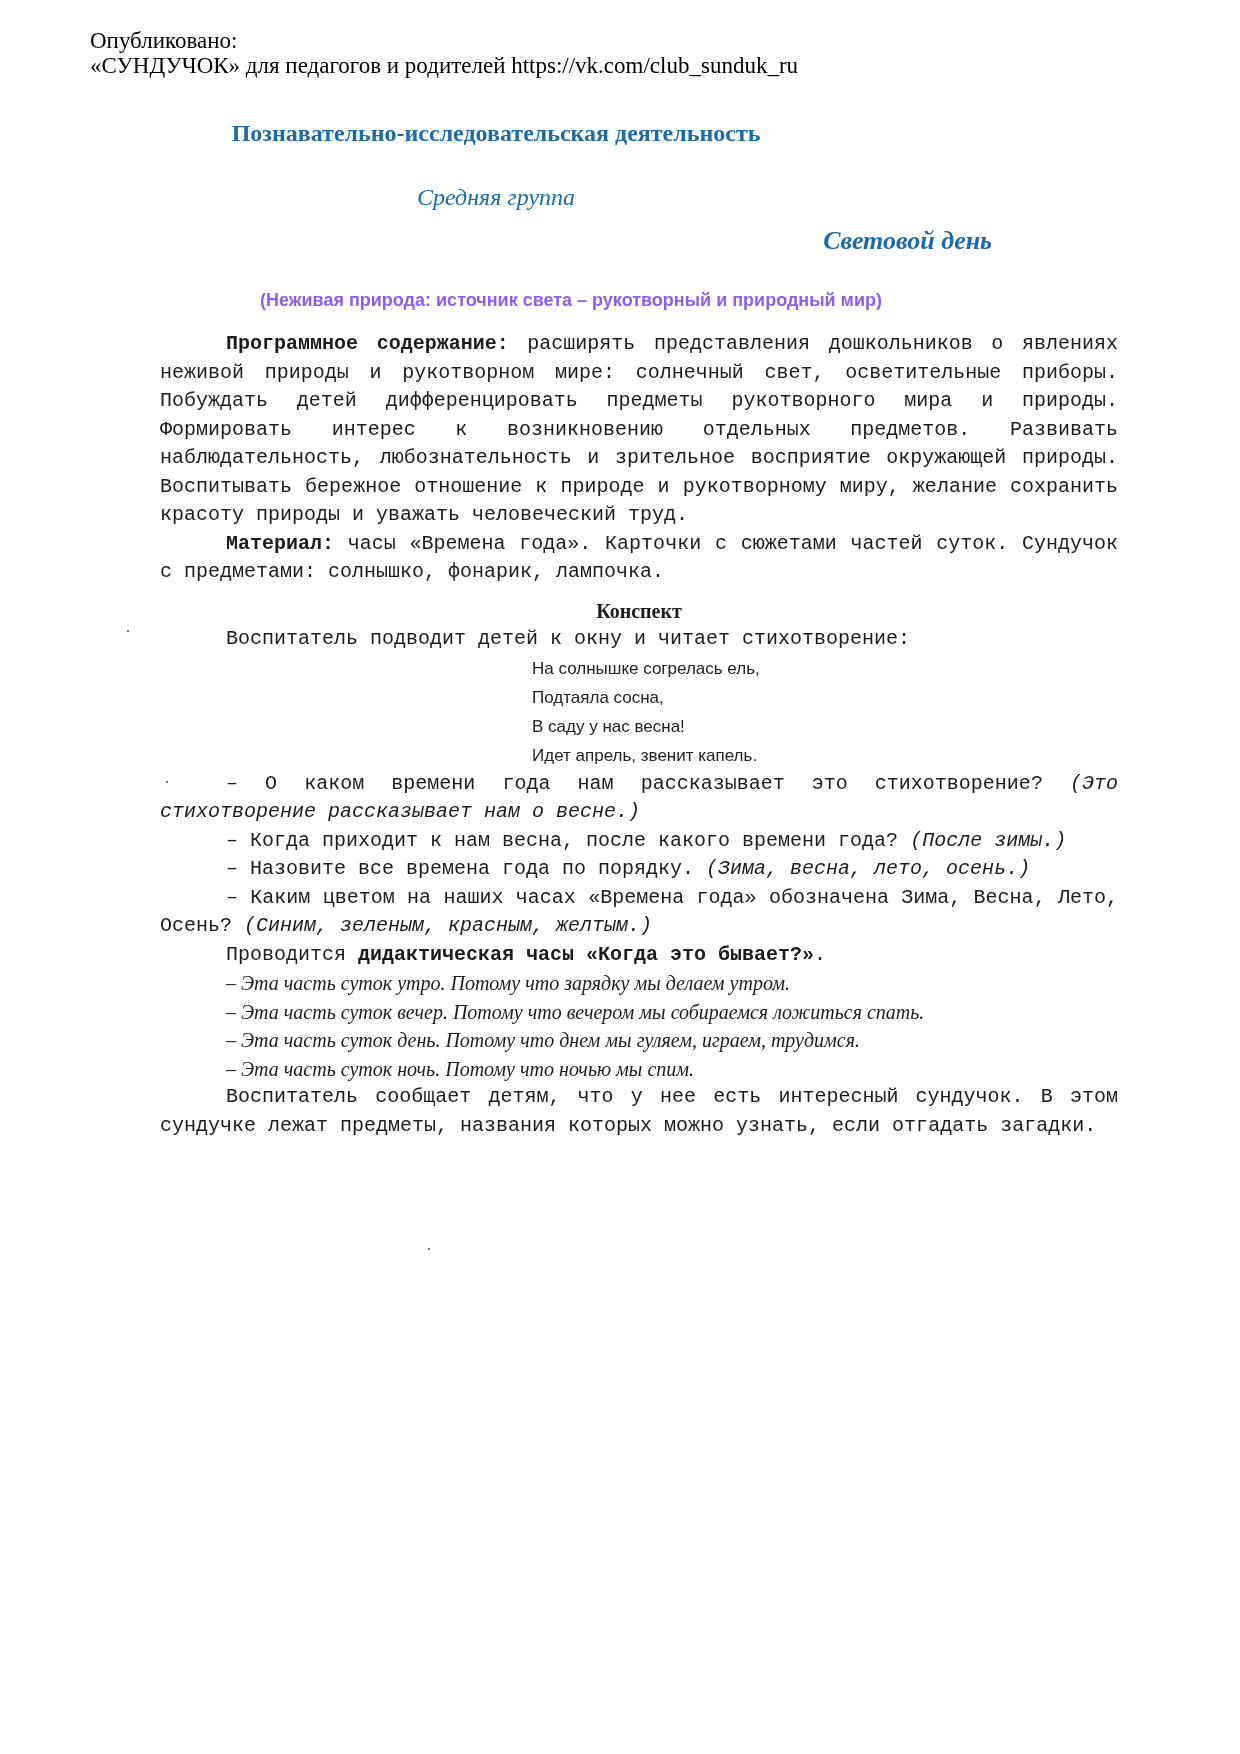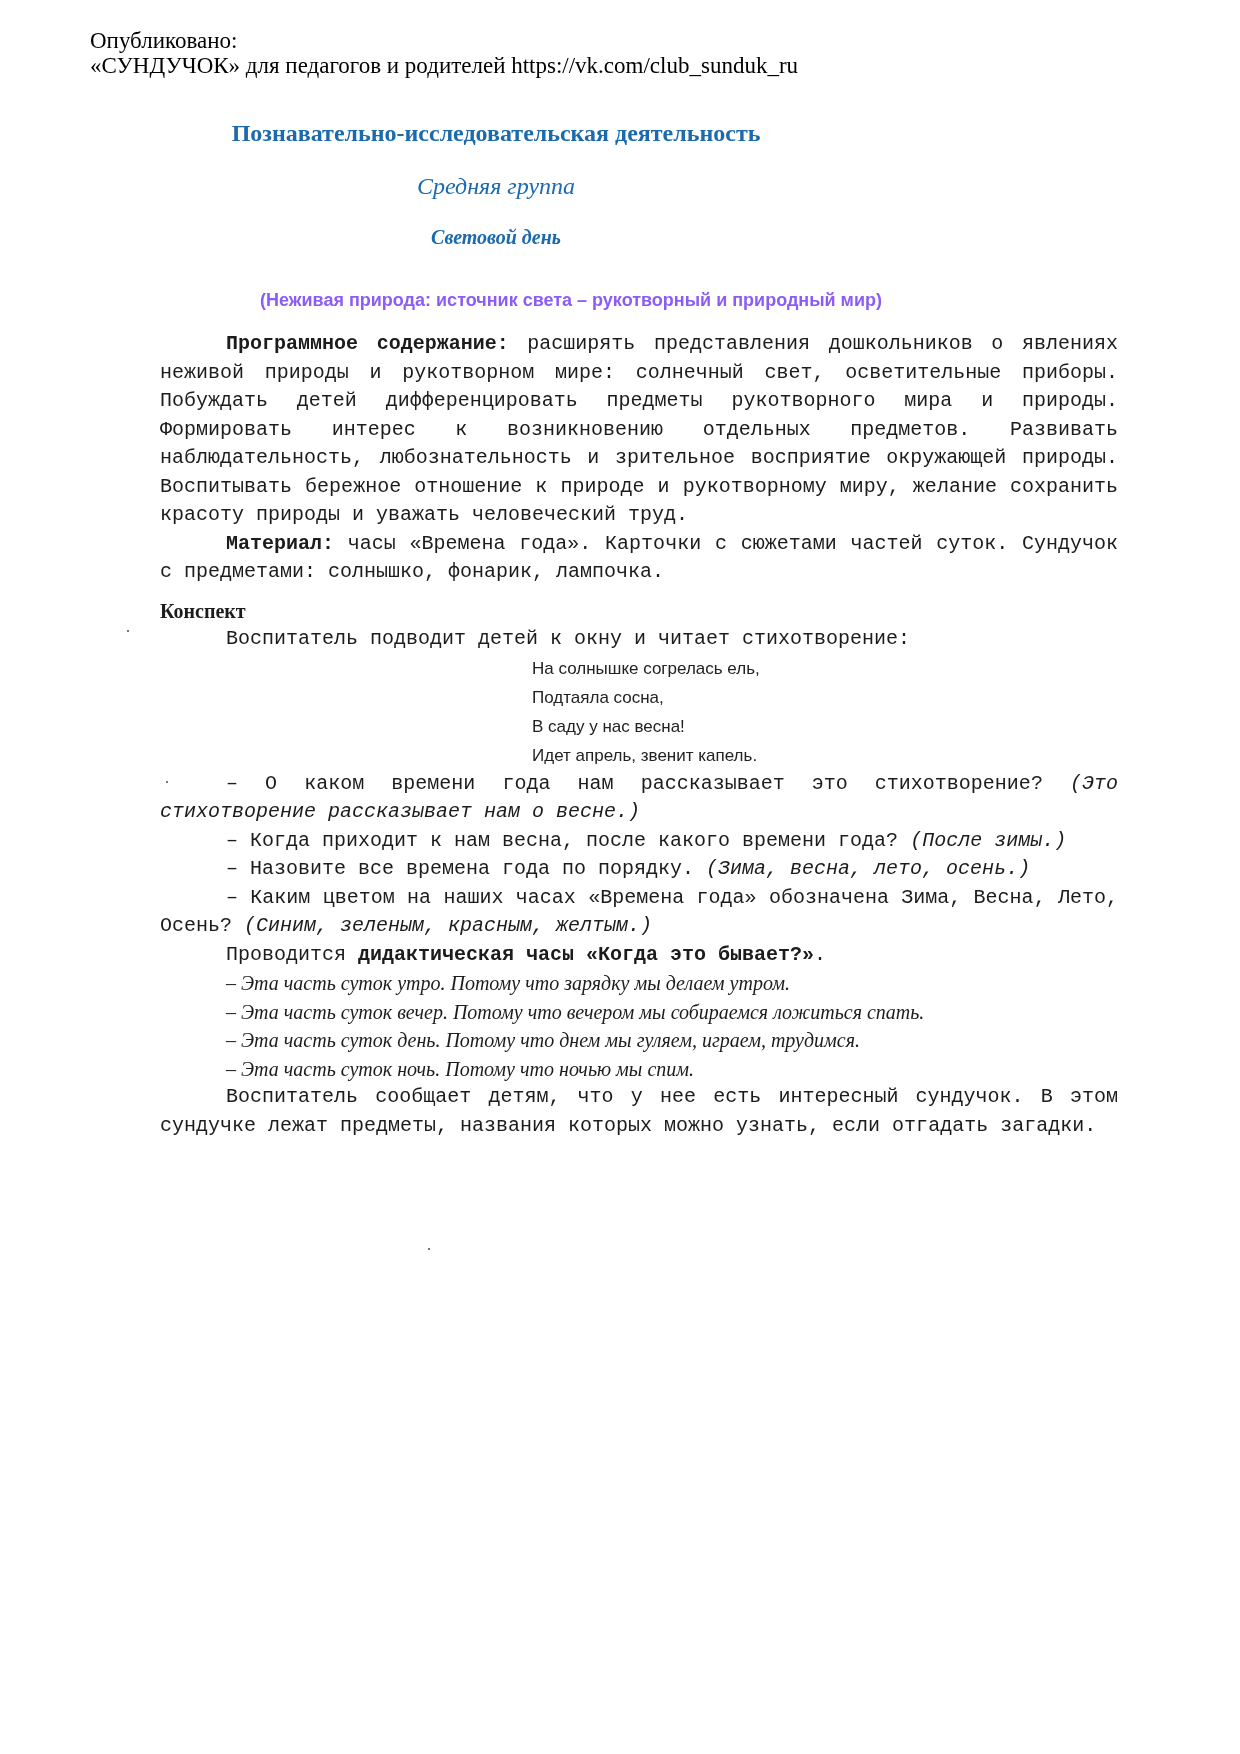--- a/index.html
+++ b/index.html
@@ -9,37 +9,37 @@
     }
     .publish {
       position: absolute; left: 90px; top: 28px;
       font-size: 23px; line-height: 25px; color: #000;
     }
     .title {
       position: absolute; left: 0; width: 992px; text-align: center;
       color: #1a6aad; font-family: "Liberation Serif", serif;
     }
     .t1 { top: 120px; font-size: 24px; font-weight: bold; }
-    .t2 { top: 173px; font-size: 24px; font-style: italic; }
-    .t3 { top: 226px; font-size: 20px; font-style: italic; font-weight: bold; }
+    .t2 { top: 184px; font-size: 24px; font-style: italic; }
+    .t3 { top: 226px; font-size: 26px; font-style: italic; font-weight: bold; text-align: right; }
     .subtheme {
       position: absolute; left: 260px; top: 290px; width: 800px;
       font-family: "Liberation Sans", sans-serif; font-weight: bold;
       font-size: 18px; color: #8b5cf6; text-align: left;
     }
     .body {
       position: absolute; left: 160px; top: 330px; width: 958px;
       font-size: 20px; line-height: 28.5px; color: #1c1c1c;
       text-align: justify;
     }
     .body p { margin: 0; }
     .ind { text-indent: 66px; font-family: Liberation Mono, monospace; }
     .bold { font-weight: bold; }
     .it { font-style: italic; }
-    .center { text-align: left; font-weight: bold; margin-top: 10px !important; }
+    .center { text-align: center; font-weight: bold; margin-top: 10px !important; }
     .poem {
       font-family: "Liberation Sans", sans-serif; font-size: 17px; line-height: 29px;
       padding-left: 372px; color: #222;
     }
     .answer { text-indent: 66px; font-style: italic; }
     .speck { position: absolute; width: 2px; height: 2px; background: #777; }
   </style>
 </head>
 <body>
 

